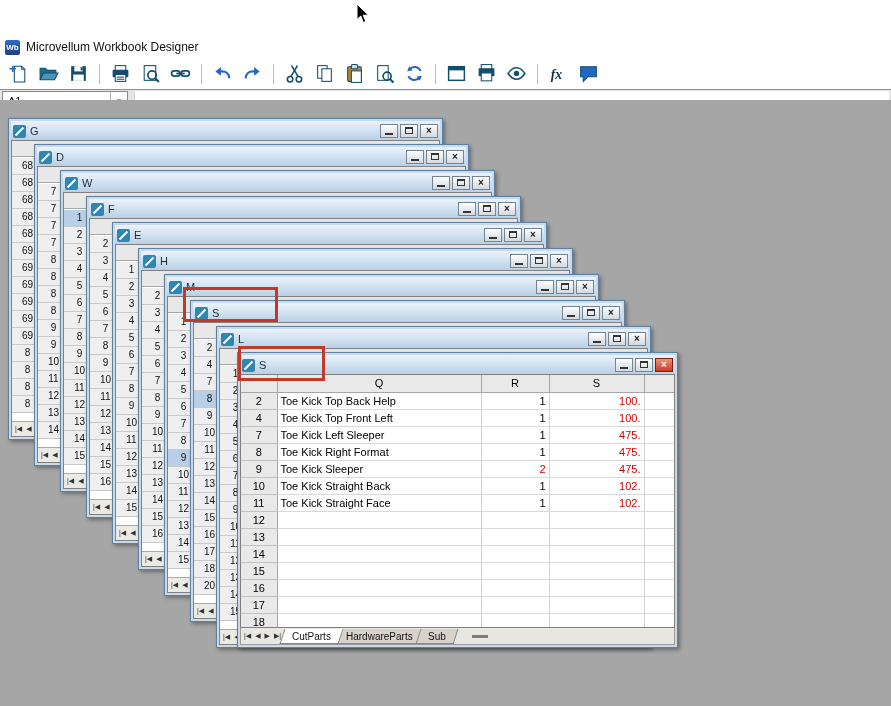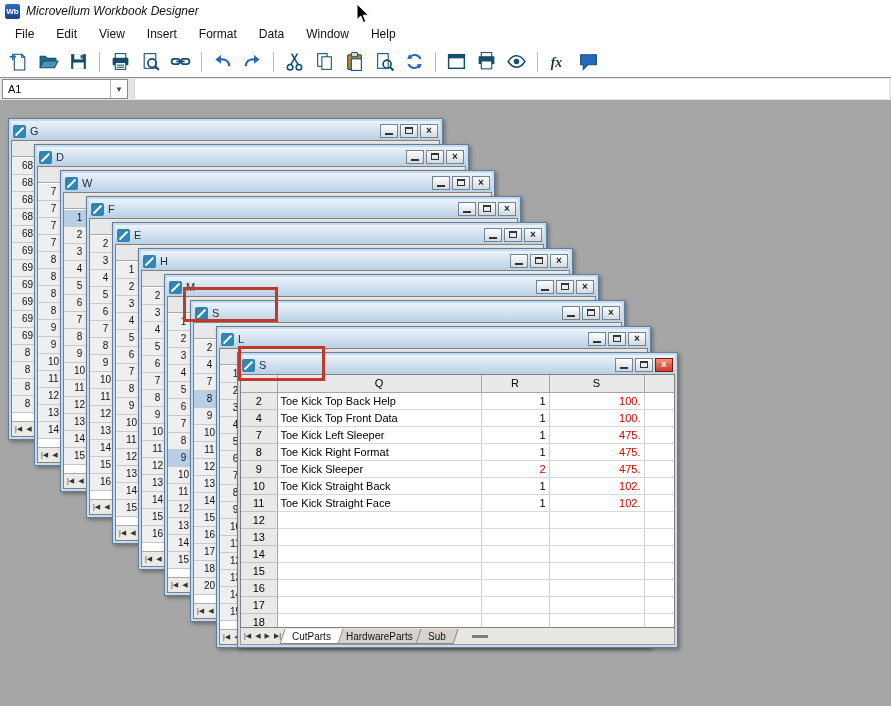--- a/index.html
+++ b/index.html
@@ -4,24 +4,24 @@
 <style>
   :root{
     --anno:#c0392b; --sel:#b9cfe8; --red:#d40000; --closebg:#d9452f; --mdibg:#a6a6a6;
   }
   *{box-sizing:border-box;}
   html,body{margin:0;padding:0;}
   body{font-family:"Liberation Sans",sans-serif;background:#fff;}
   .app{position:relative;width:891px;height:706px;overflow:hidden;background:#fff;}
 
   
-  .titlebar{height:22px;display:flex;align-items:center;gap:6px;padding:0 5px;background:#fff;}
+  .titlebar{height:22px;display:flex;align-items:center;gap:6px;padding:0 5px;background:#fff;margin-top:36px;}
   .wb-icon{width:15px;height:15px;background:linear-gradient(#2f6ec4,#1b3f86);color:#fff;font-size:8px;font-weight:bold;
     display:flex;align-items:center;justify-content:center;border-radius:2px;}
-  .title-text{font-size:12px;color:#111;font-style:italic;}
+  .title-text{font-size:12px;color:#111;}
   .menubar{display:flex;height:24px;align-items:center;background:#fff;font-size:12px;color:#111;padding-left:4px;}
   .menu-item{padding:0 11px;height:100%;display:flex;align-items:center;cursor:default;}
   .toolbar{display:flex;align-items:center;height:32px;padding:0 6px;background:#fff;border-bottom:1px solid #8f8f8f;gap:5px;}
   .tb-icon{width:25px;height:24px;display:flex;align-items:center;justify-content:center;}
   .tb-sep{width:1px;height:20px;background:#bbb;margin:0 3px;}
   .formularow{display:flex;height:22px;background:#e5e5e5;align-items:center;}
   .cellref{width:126px;height:20px;border:1px solid #8a8a8a;display:flex;align-items:center;font-size:11px;
     background:#fff;margin-left:2px;}
   .cellref .val{flex:1;padding-left:5px;}
   .cellref .chev{width:17px;height:100%;border-left:1px solid #b5b5b5;display:flex;align-items:center;justify-content:center;font-size:8px;color:#444;}
@@ -86,30 +86,20 @@
 </head>
 <body>
 
 <div class="app">
 
   <div class="titlebar">
     <span class="wb-icon">Wb</span>
     <span class="title-text">Microvellum Workbook Designer</span>
   </div>
 
-  <div class="menubar">
-      <div class="menu-item">File</div>
-      <div class="menu-item">Edit</div>
-      <div class="menu-item">View</div>
-      <div class="menu-item">Insert</div>
-      <div class="menu-item">Format</div>
-      <div class="menu-item">Data</div>
-      <div class="menu-item">Window</div>
-      <div class="menu-item">Help</div>
-    </div>
 
   <div class="toolbar">
       <span class="tb-icon">
         <svg viewBox="0 0 20 20" width="21" height="21">
           <path d="M6 3h7l3 3v12H6z" fill="#fff" stroke="#134e6f"></path>
           <path d="M13 3v3h3" fill="none" stroke="#134e6f"></path>
           <path d="M1.5 5.5h6M4.5 2.5v6" stroke="#2468c0" stroke-width="1.6"></path>
         </svg>
       </span>
       <span class="tb-icon">
@@ -285,21 +275,21 @@
           <tbody>
               <tr>
                 <th class="rh">2</th>
                 <td class="cq">Toe Kick Top Back Help</td>
                 <td class="num">1</td>
                 <td class="num redtx">100.</td>
                 <td class="cx"></td>
               </tr>
               <tr>
                 <th class="rh">4</th>
-                <td class="cq">Toe Kick Top Front Data</td>
+                <td class="cq">Toe Kick Top Front Left</td>
                 <td class="num">1</td>
                 <td class="num redtx">100.</td>
                 <td class="cx"></td>
               </tr>
               <tr>
                 <th class="rh">7</th>
                 <td class="cq">Toe Kick Left Sleeper</td>
                 <td class="num">1</td>
                 <td class="num redtx">475.</td>
                 <td class="cx"></td>

